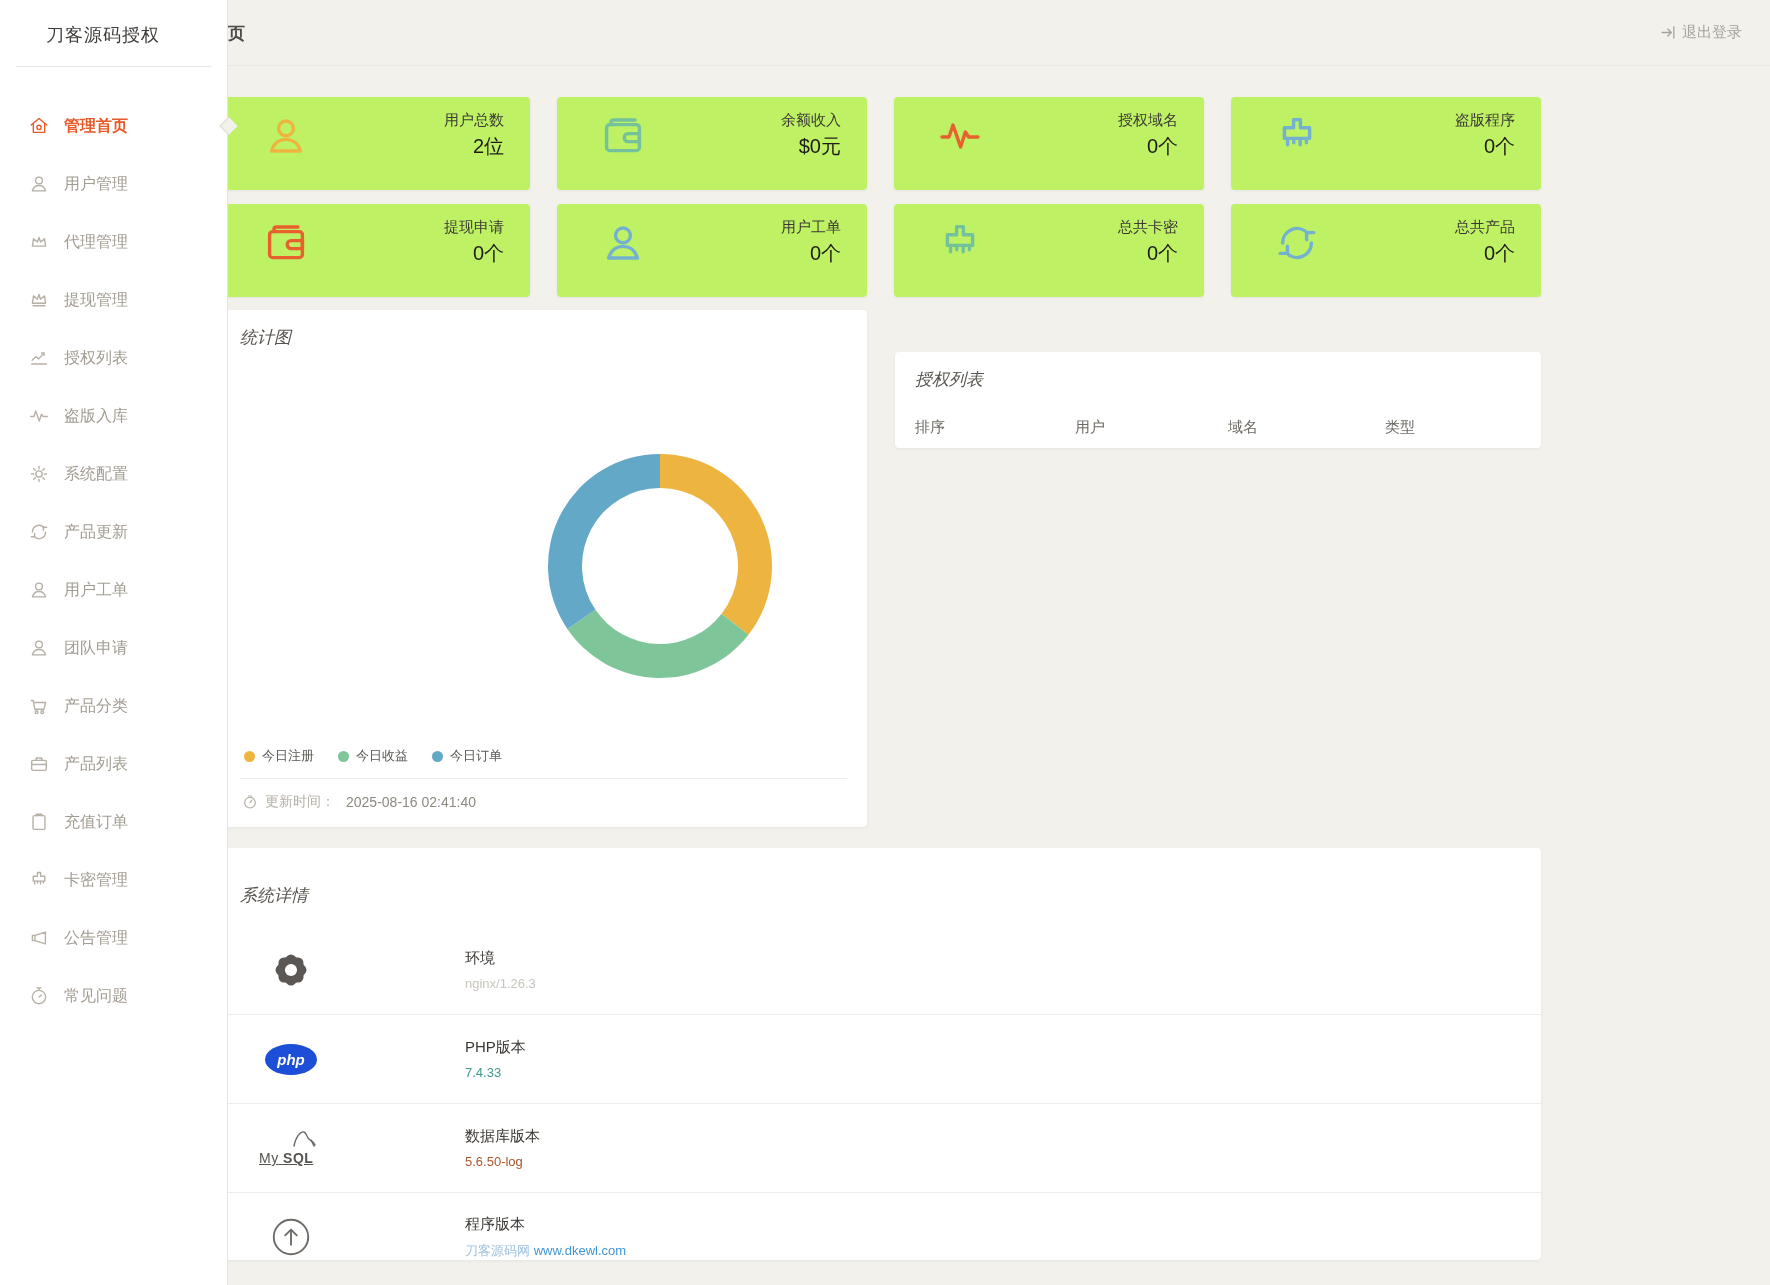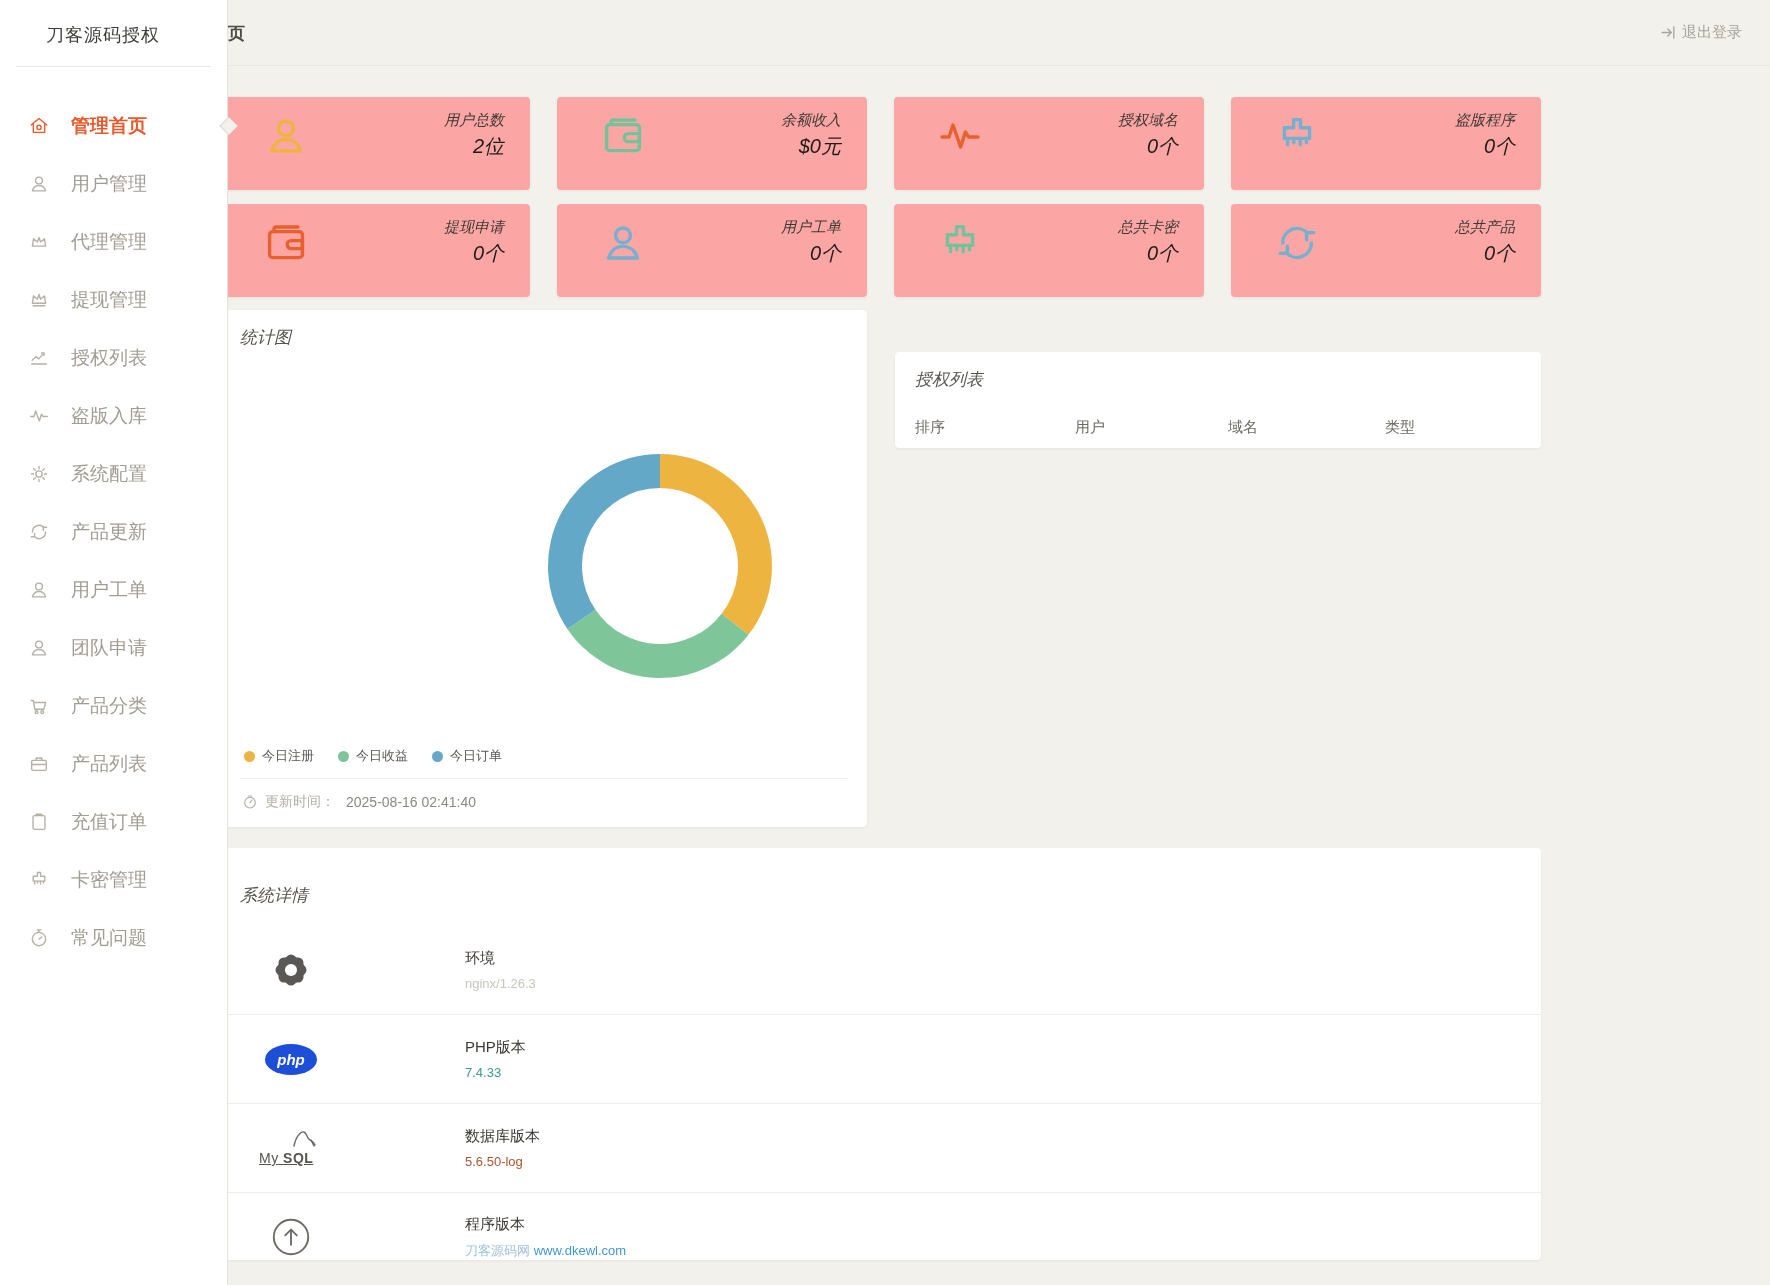--- a/index.html
+++ b/index.html
@@ -8,42 +8,42 @@
 
   
   .sidebar { position:absolute; left:0; top:0; width:228px; height:1285px;
     background:#ffffff; border-right:1px solid #e5e3dc; z-index:5; }
   .logo { font-size:18px; color:#3f3c38; padding:23px 0 0 46px; letter-spacing:1px; }
   .logo-divider { border-top:1px solid #e9e7e1; margin:19px 16px 0 16px; }
   .menu { margin-top:30px; }
   .menu-item { position:relative; height:58px; display:flex; align-items:center;
     color:#a29c92; cursor:pointer; }
   .menu-item .mi-icon { width:22px; height:22px; margin-left:28px; color:#b6b0a6; flex:none; }
-  .menu-item .mi-label { font-size:19px; margin-left:21px; }
+  .menu-item .mi-label { font-size:16px; margin-left:14px; }
   .menu-item.active, .menu-item.active .mi-icon { color:#e65a2b; }
   .menu-item.active .mi-label { font-weight:bold; }
   .notch { position:absolute; right:-8px; top:50%; width:13px; height:13px;
     background:#f2f1eb; transform:translateY(-50%) rotate(45deg);
     border-left:1px solid #ddd9d0; border-bottom:1px solid #ddd9d0; z-index:6; }
 
   
   .main { position:absolute; left:191px; top:0; right:0; height:100%; }
   .topbar { height:66px; border-bottom:1px solid #eae8e1; position:relative; }
   .page-title { position:absolute; left:20px; top:22px; font-size:17px; font-weight:bold; color:#4f4b46; }
   .logout { position:absolute; right:28px; top:23px; display:flex; align-items:center; gap:5px;
     color:#a8a39a; font-size:15px; cursor:pointer; }
   .logout svg { width:17px; height:17px; }
 
   .content { position:absolute; left:29px; top:97px; width:1321px; }
 
   
   .stats { display:grid; grid-template-columns:repeat(4,310px); grid-auto-rows:93px;
     column-gap:27px; row-gap:14px; }
-  .stat-card { background:#fca5a5; border-radius:4px; box-shadow:0 1px 3px rgba(80,75,60,.07);
-    display:flex; align-items:center; padding:0 26px 16px 42px;font-style:italic; }
+  .stat-card { background:#bef264; border-radius:4px; box-shadow:0 1px 3px rgba(80,75,60,.07);
+    display:flex; align-items:center; padding:0 26px 16px 42px; }
   .stat-icon { width:48px; height:48px; flex:none; }
   .stat-text { margin-left:auto; text-align:right; }
   .stat-label { font-size:15px; color:#3d3a35; }
   .stat-value { font-size:20px; color:#1e1c19; margin-top:3px; }
 
   
   .middle { display:flex; gap:28px; margin-top:13px; align-items:flex-start; }
   .card { background:#fff; border-radius:4px; box-shadow:0 1px 3px rgba(80,75,60,.07); }
   .chart-card { width:647px; height:517px; position:relative; }
   .card-title { font-size:17px; color:#56524c; padding:16px 0 0 20px;font-style:italic; }
@@ -183,20 +183,27 @@
       </div>
       <div class="menu-item">
         <span class="mi-icon"><svg viewBox="0 0 24 24" fill="none" stroke="currentColor" stroke-width="1.5" stroke-linecap="round" stroke-linejoin="round">
             <path d="M10.3 3.8h3.4v4.1h4.6v5.3H5.7V7.9h4.6z"></path>
             <path d="M7.3 13.2v3.2M10.4 13.2v2.2M13.6 13.2v3.2M16.7 13.2v2.2"></path>
           </svg></span>
         <span class="mi-label">卡密管理</span>
       </div>
       <div class="menu-item">
         <span class="mi-icon"><svg viewBox="0 0 24 24" fill="none" stroke="currentColor" stroke-width="1.5" stroke-linecap="round" stroke-linejoin="round">
+            <path d="M19 5.5L7.5 9.2H4.8v5.6h2.7L19 18.5z"></path>
+            <path d="M7.5 9.2v5.6"></path>
+          </svg></span>
+        <span class="mi-label">公告管理</span>
+      </div>
+      <div class="menu-item">
+        <span class="mi-icon"><svg viewBox="0 0 24 24" fill="none" stroke="currentColor" stroke-width="1.5" stroke-linecap="round" stroke-linejoin="round">
             <circle cx="12" cy="13.2" r="7.3"></circle>
             <path d="M9.8 3.2h4.4M12 3.2v2.7"></path>
             <path d="M12 13.2l2.8-2.4"></path>
           </svg></span>
         <span class="mi-label">常见问题</span>
       </div>
     </nav>
 </aside>
 
 <div class="main">

